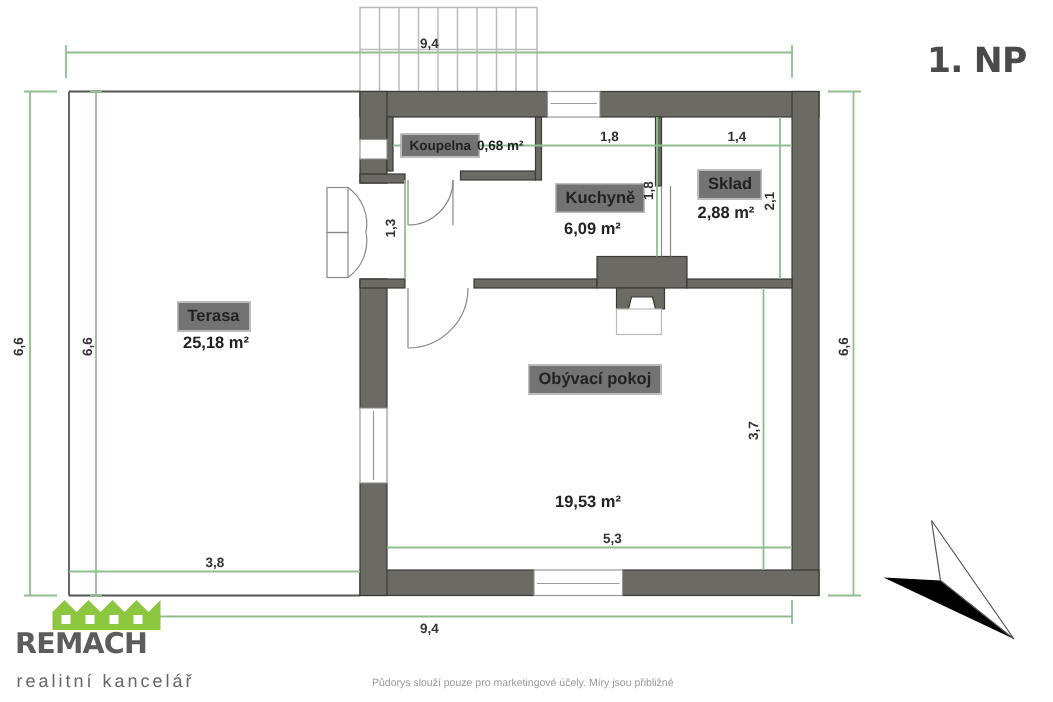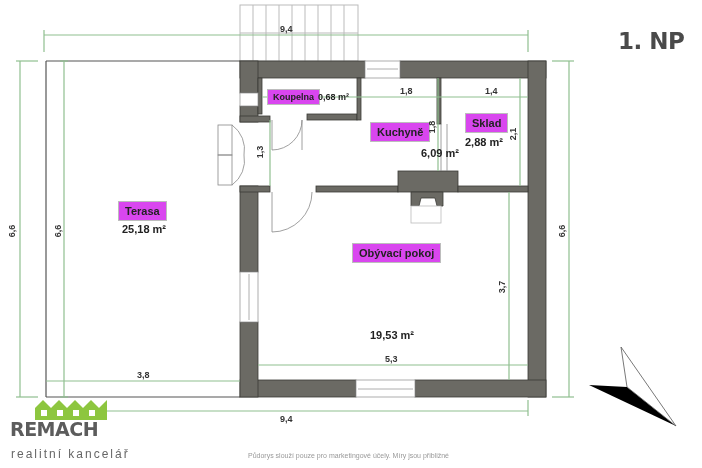--- a/index.html
+++ b/index.html
@@ -1,19 +1,19 @@
 <!DOCTYPE html>
 <html><head>
 <meta charset="utf-8">
 <style>
   html, body { margin:0; padding:0; background:#ffffff; }
   body { width:702px; height:468px; position:relative; overflow:hidden; font-family:"Liberation Sans", sans-serif; }
   svg { position:absolute; left:0; top:0; }
   .title { position:absolute; left:606px; top:28px; font-size:23px; font-weight:bold; color:#4a4a4a; font-family:"DejaVu Sans", sans-serif; letter-spacing:-0.5px;margin-left:12px; }
-  .room-label { position:absolute; background:#d946ef; border:1px solid #bdbdbd; font-size:11px; font-weight:bold; color:#222; padding:3px 6px; white-space:nowrap; }
+  .room-label { position:absolute; background:#737373; border:1px solid #bdbdbd; font-size:11px; font-weight:bold; color:#222; padding:3px 6px; white-space:nowrap; }
   .room-label.sm { font-size:9px; padding:2px 5px; }
   .room-area { position:absolute; font-size:11px; font-weight:bold; color:#222; white-space:nowrap; }
   .room-area.sm { font-size:9px; }
   .dim { position:absolute; font-size:9px; font-weight:bold; color:#333; white-space:nowrap; }
   .dim.v { transform:rotate(-90deg); transform-origin:center; }
   .logo-word { position:absolute; left:10px; top:418px; font-size:19px; font-weight:bold; color:#5c5c5c; font-family:"DejaVu Sans", sans-serif; letter-spacing:-0.5px; }
   .logo-sub { position:absolute; left:11px; top:447px; font-size:12px; color:#666; letter-spacing:2px;text-align:center; }
   .disclaimer { position:absolute; left:248px; top:452px; font-size:7px; color:#999; }
 </style>
 </head>
@@ -136,38 +136,38 @@
 
 <div class="title">1. NP</div>
 
 <div class="room-label" style="left:118px;top:201px;">Terasa</div>
 <div class="room-area" style="left:122px;top:223px;">25,18 m²</div>
 
 <div class="room-label sm" style="left:267px;top:89px;">Koupelna</div>
 <div class="room-area sm" style="left:318px;top:92px;">0,68 m²</div>
 
 <div class="room-label" style="left:370px;top:122px;">Kuchyně</div>
-<div class="room-area" style="left:376px;top:147px;margin-left:45px;">6,09 m²</div>
+<div class="room-area" style="left:376px;top:147px;">6,09 m²</div>
 
 <div class="room-label" style="left:465px;top:113px;">Sklad</div>
 <div class="room-area" style="left:465px;top:136px;text-align:center;">2,88 m²</div>
 
 <div class="room-label" style="left:352px;top:243px;">Obývací pokoj</div>
 <div class="room-area" style="left:370px;top:281px;margin-top:48px;">19,53 m²</div>
 
 <div class="dim" style="left:280px;top:24px;">9,4</div>
 <div class="dim" style="left:280px;top:414px;">9,4</div>
 <div class="dim v" style="left:6px;top:226px;">6,6</div>
 <div class="dim v" style="left:52px;top:226px;">6,6</div>
 <div class="dim v" style="left:556px;top:226px;">6,6</div>
 <div class="dim" style="left:137px;top:370px;">3,8</div>
 <div class="dim v" style="left:254px;top:147px;">1,3</div>
 <div class="dim" style="left:400px;top:86px;">1,8</div>
 <div class="dim v" style="left:426px;top:122px;">1,8</div>
 <div class="dim" style="left:485px;top:86px;">1,4</div>
 <div class="dim v" style="left:507px;top:129px;">2,1</div>
-<div class="dim" style="left:385px;top:354px;">5,3</div>
+<div class="dim" style="left:402px;top:354px;">5,3</div>
 <div class="dim v" style="left:496px;top:282px;">3,7</div>
 
 <div class="logo-word">REMACH</div>
 <div class="logo-sub">realitní kancelář</div>
 
 <div class="disclaimer">Půdorys slouží pouze pro marketingové účely. Míry jsou přibližné</div>
 
 </body></html>

